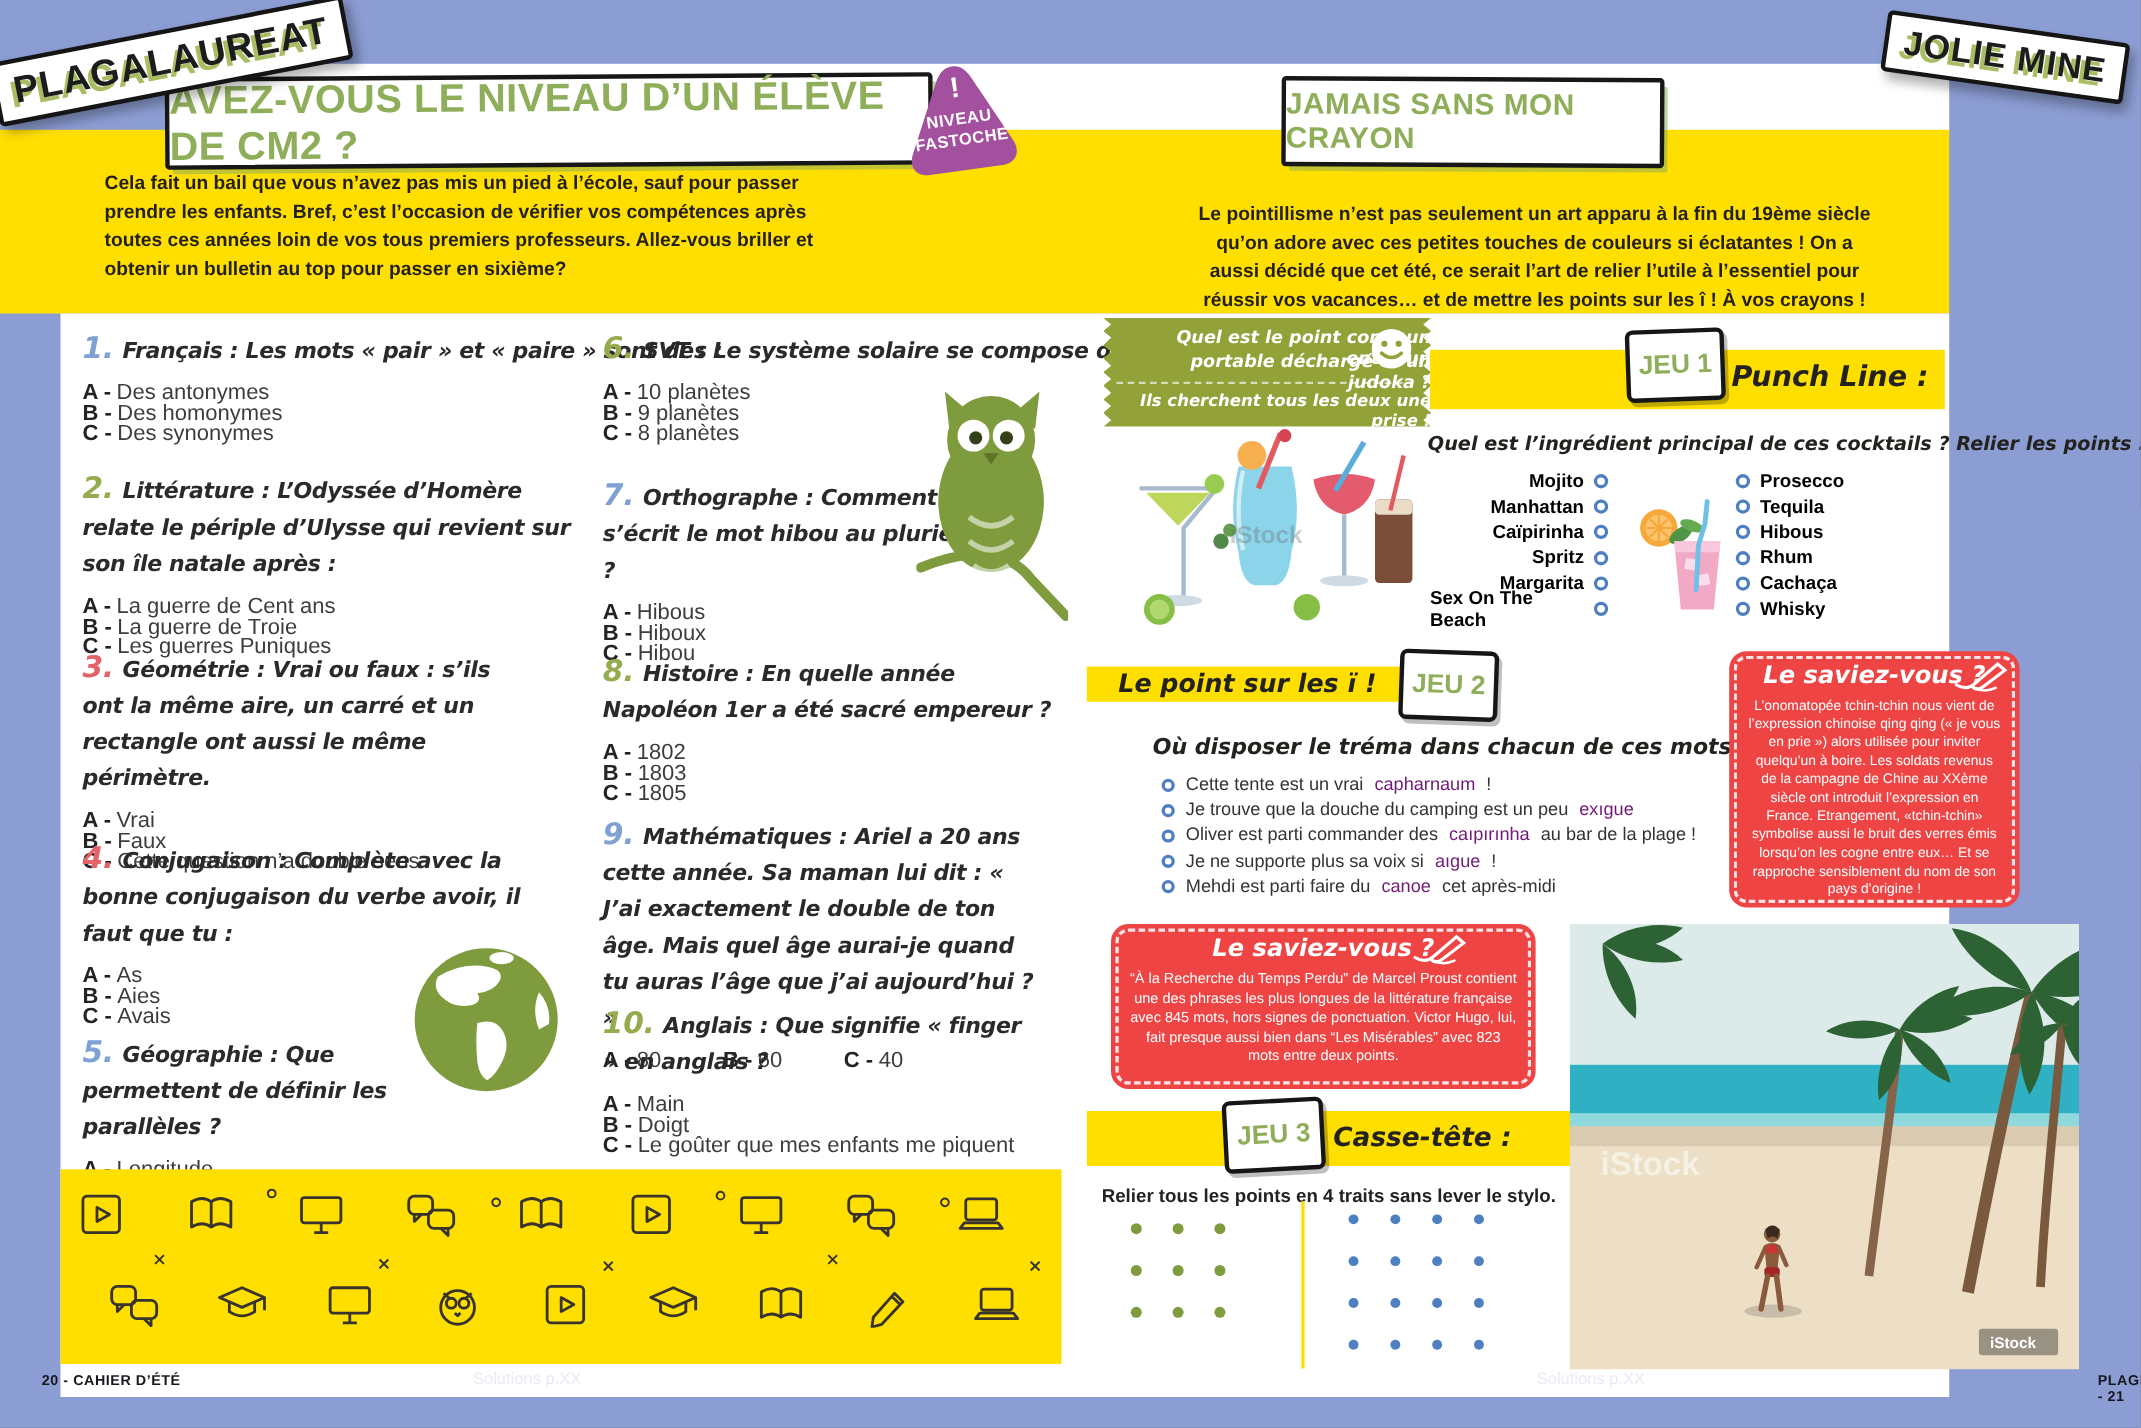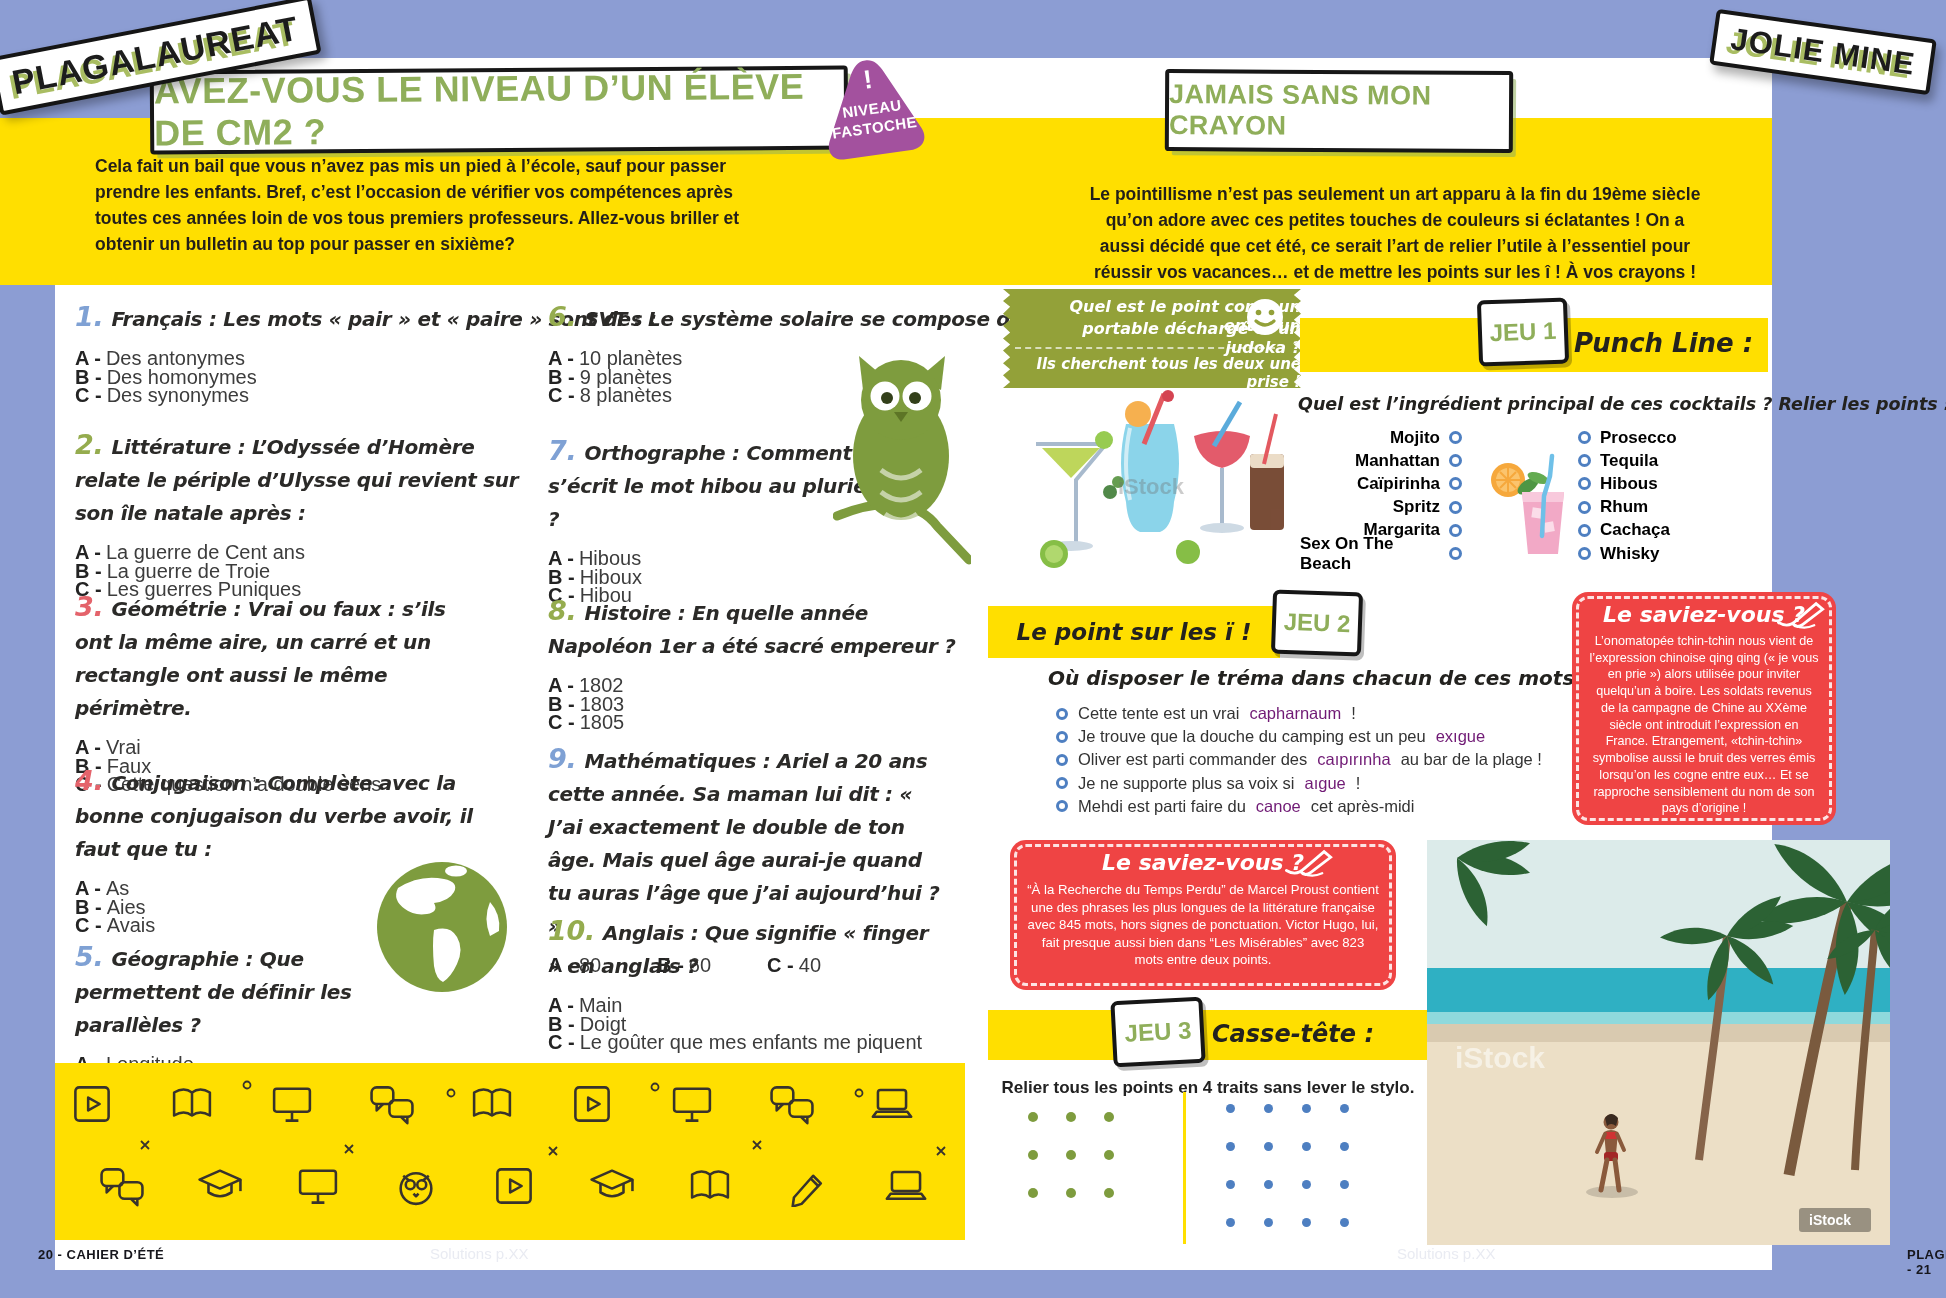--- a/index.html
+++ b/index.html
@@ -513,21 +513,21 @@
     <path d="M22 20 v24 M10 32 h24 M14 24 l16 16 M30 24 l-16 16" stroke="#f6a83c" stroke-width="2"></path>
     <ellipse cx="42" cy="38" rx="12" ry="6" transform="rotate(-35 42 38)" fill="#4f9644"></ellipse>
     <ellipse cx="52" cy="30" rx="11" ry="5" transform="rotate(20 52 30)" fill="#63ab51"></ellipse>
     <path d="M36 44 L78 44 L72 106 L42 106 Z" fill="#f2a9c6"></path>
     <path d="M36 44 L78 44 L77 54 L37 54 Z" fill="#f8c9dc"></path>
     <rect x="46" y="60" width="10" height="10" fill="#fbdde9" transform="rotate(8 51 65)"></rect>
     <rect x="58" y="74" width="10" height="10" fill="#fbdde9" transform="rotate(-10 63 79)"></rect>
     <polyline points="66,8 64,28 58,48 56,88" stroke="#6fc0e8" stroke-width="4.5" fill="none" stroke-linecap="round"></polyline>
   </svg>
 
-  <div class="abs band" style="left:988px;top:606px;width:292px;height:52px;display:flex;align-items:center;justify-content:center;">
+  <div class="abs band" style="left:988px;top:606px;width:292px;height:32px;display:flex;align-items:center;justify-content:center;">
     <span class="script" style="font-size:23px;">Le point sur les ï !</span>
   </div>
   <div class="abs jeu-badge" style="left:1272px;top:591px;width:82px;height:56px;transform:rotate(2deg);">
     <span>JEU 2</span>
   </div>
   <div class="abs script" style="left:1048px;top:666px;font-size:20px;white-space:nowrap;">Où disposer le tréma dans chacun de ces mots ?</div>
   <div class="abs j2items" style="left:1056px;top:702px;">
       <div class="row">
         <span class="ring" style="margin-right: 0px;"></span>
         <span>Cette tente est un vrai </span>

